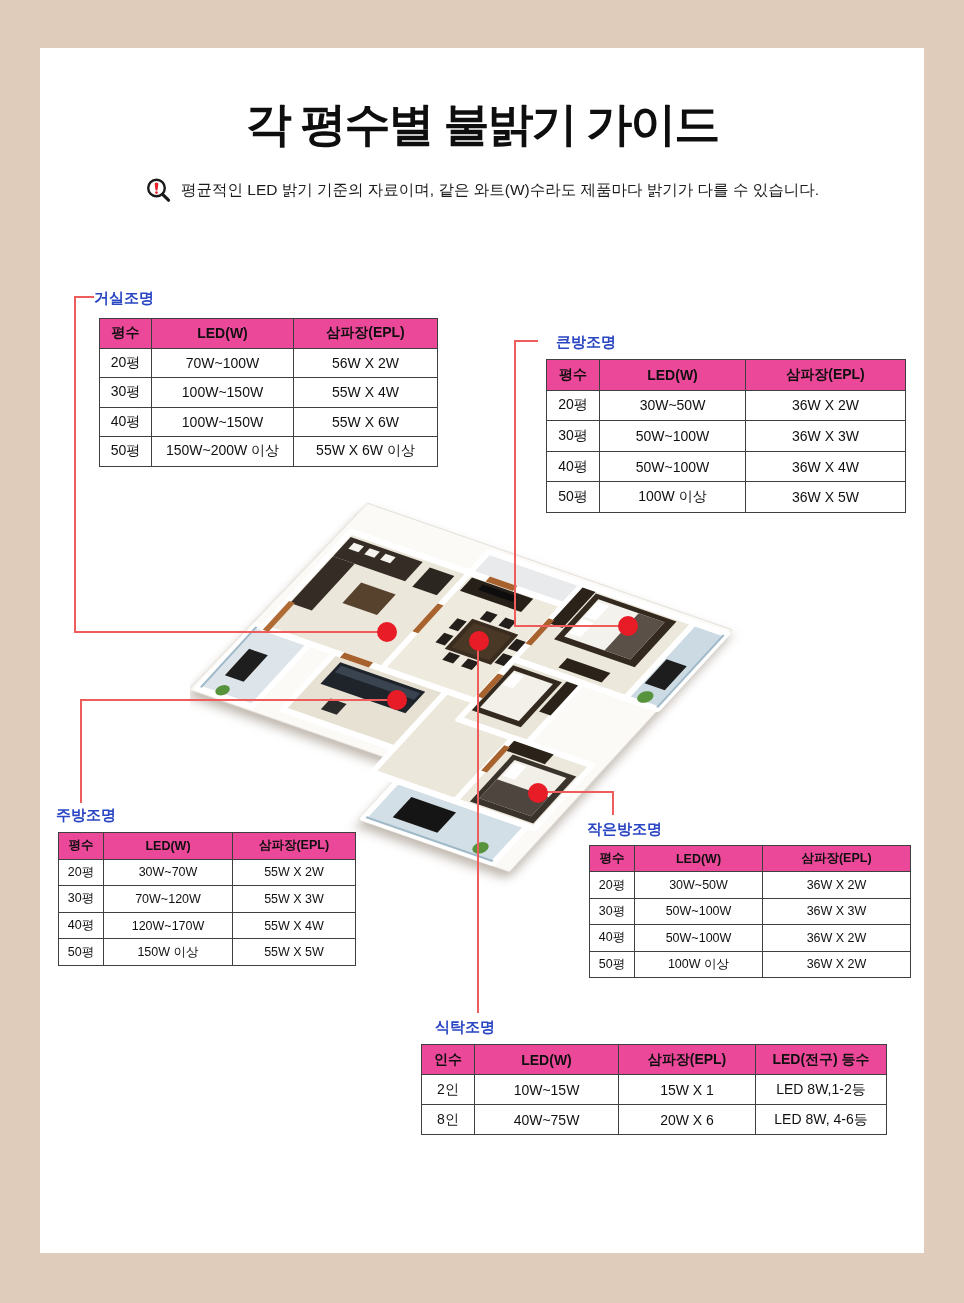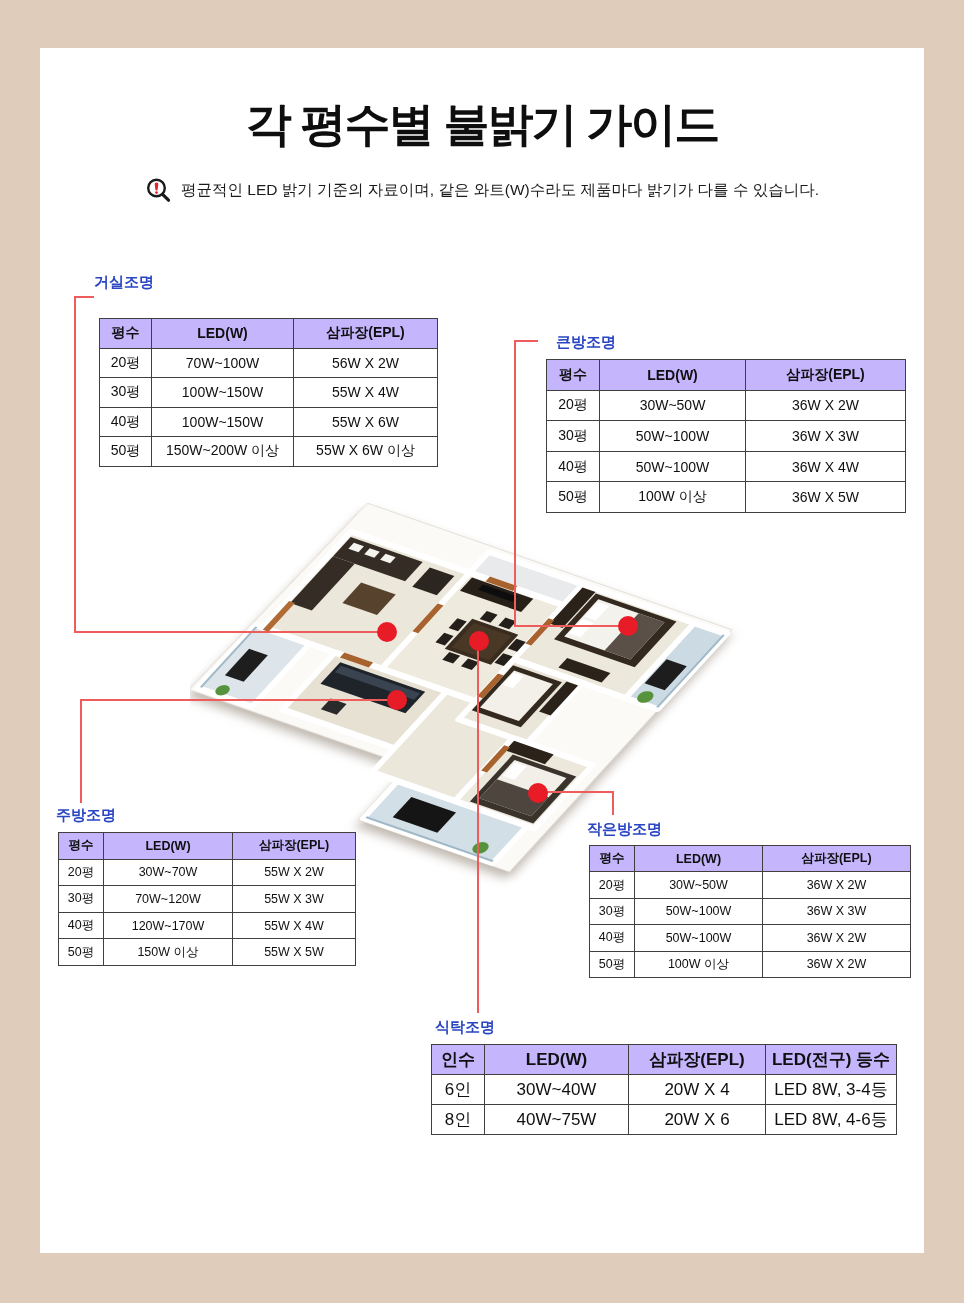--- a/index.html
+++ b/index.html
@@ -23,34 +23,34 @@
   }
   .subtitle svg { display:block; }
 
   .tbl-label { position:absolute; font-size:15px; font-weight:700; color:#2a46c3; white-space:nowrap; }
 
   table { position:absolute; border-collapse:collapse; table-layout:fixed; background:#fff; }
   th, td {
     border:1px solid #3f3f3f; text-align:center; vertical-align:middle;
     color:#101010; overflow:hidden; white-space:nowrap;
   }
-  th { background:#c4b5fd; font-weight:700; }
+  th { background:#ec4899; font-weight:700; }
 
   .t-living   { left:99px;  top:318px; width:338px; font-size:14px; }
   .t-living tr{ height:29.5px; }
   .t-big      { left:546px; top:359px; width:359px; font-size:14px; }
   .t-big tr   { height:30.6px; }
   .t-kitchen  { left:58px;  top:832px; width:297px; font-size:12.5px; }
   .t-kitchen tr{ height:26.6px; }
   .t-small    { left:589px; top:845px; width:321px; font-size:12.5px; }
   .t-small tr { height:26.4px; }
-  .t-dining   { left:431px; top:1044px; width:465px; font-size:17px; }
+  .t-dining   { left:421px; top:1044px; width:465px; font-size:14px; }
   .t-dining tr{ height:30px; }
 
-  .lbl-living  { left:94px;  top:273px; }
+  .lbl-living  { left:94px;  top:289px; }
   .lbl-big     { left:556px; top:333px; }
   .lbl-kitchen { left:56px;  top:806px; }
   .lbl-small   { left:587px; top:820px; }
   .lbl-dining  { left:435px; top:1018px;text-align:right; }
 
   .rline { position:absolute; background:#ef5c5c; }
   .dot {
     position:absolute; width:20px; height:20px; border-radius:50%;
     background:#e81c26;
   }
@@ -347,24 +347,24 @@
       <thead>
         <tr>
           <th>인수</th>
           <th>LED(W)</th>
           <th>삼파장(EPL)</th>
           <th>LED(전구) 등수</th>
         </tr>
       </thead>
       <tbody>
         <tr>
-          <td>6인</td>
-          <td>30W~40W</td>
-          <td>20W X 4</td>
-          <td>LED 8W, 3-4등</td>
+          <td>2인</td>
+          <td>10W~15W</td>
+          <td>15W X 1</td>
+          <td>LED 8W,1-2등</td>
         </tr>
         <tr>
           <td>8인</td>
           <td>40W~75W</td>
           <td>20W X 6</td>
           <td>LED 8W, 4-6등</td>
         </tr>
       </tbody>
     </table>
 </div>

